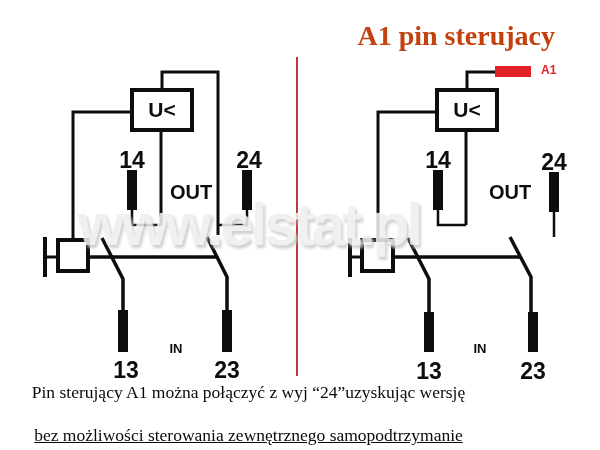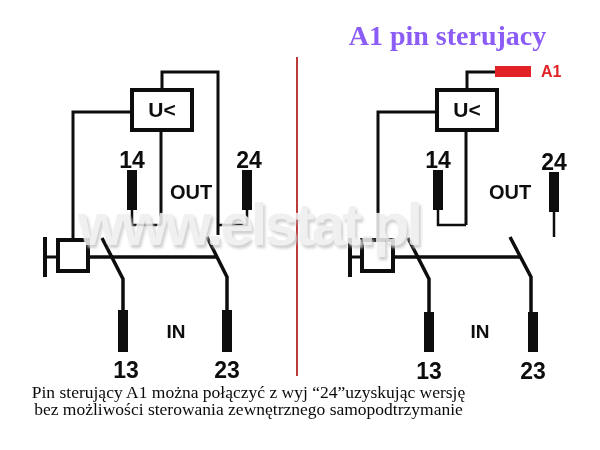--- a/index.html
+++ b/index.html
@@ -12,26 +12,26 @@
              text-shadow:2px 3px 3px #c9c9c9, -1px -1px 1px #ffffff;
              white-space:nowrap;pointer-events:none;}
   .divider{position:absolute;left:296px;top:57px;width:2px;height:319px;z-index:2;}
   .page-title{position:absolute;left:340px;top:20px;width:215px;text-align:center;z-index:10;
               font-family:"Liberation Serif",serif;font-weight:bold;font-size:28px;}
   .dlabel{position:absolute;transform:translateX(-50%);z-index:10;color:#0d0d0d;
           font-weight:bold;white-space:nowrap;}
   .num{font-size:23px;}
   .u-label{font-size:21px;}
   .out-label{font-size:20px;}
-  .in-label{font-size:19px;}
-  .a1-label{position:absolute;z-index:10;font-weight:bold;font-size:16px;white-space:nowrap;text-align:right;}
+  .in-label{font-size:13px;margin-top:20px;}
+  .a1-label{position:absolute;z-index:10;font-weight:bold;font-size:12px;white-space:nowrap;text-align:right;}
   .caption{position:absolute;left:0;width:497px;text-align:center;z-index:10;color:#0a0a0a;
            font-family:"Liberation Serif",serif;font-size:17.5px;}
   #caption1{top:382px;}
-  #caption2{top:399px;}
+  #caption2{top:425px;text-decoration:underline;}
 </style>
 </head>
 <body>
 
 <div id="canvas">
 
   <svg id="wires-svg" width="600" height="450" viewBox="0 0 600 450">
 
     <g stroke="#0d0d0d" fill="none" stroke-width="3">
       <path d="M162,90 V72 H218 V235"></path>
@@ -70,21 +70,21 @@
       <path d="M393,257 H520" stroke-width="3.5"></path>
       <path d="M408,238 L429,279 V312" stroke-width="3.5"></path>
       <path d="M510,237 L531,277 V312" stroke-width="3.5"></path>
     </g>
   </svg>
 
   <div class="watermark">www.elstat.pl</div>
 
   <div class="divider" style="background:#bb3b3b;"></div>
 
-  <div class="page-title" style="color:#8b5cf6;">A1 pin sterujacy</div>
+  <div class="page-title" style="color:#c2410c;text-align:right;">A1 pin sterujacy</div>
 
   <div class="dlabel u-label" style="left:162px;top:98px;">U&lt;</div>
   <div class="dlabel num" style="left:132px;top:147px;">14</div>
   <div class="dlabel num" style="left:249px;top:147px;">24</div>
   <div class="dlabel out-label" style="left:191px;top:181px;">OUT</div>
   <div class="dlabel in-label" style="left:176px;top:321px;">IN</div>
   <div class="dlabel num" style="left:126px;top:357px;">13</div>
   <div class="dlabel num" style="left:227px;top:357px;">23</div>
 
   <div class="dlabel u-label" style="left:467px;top:98px;">U&lt;</div>

